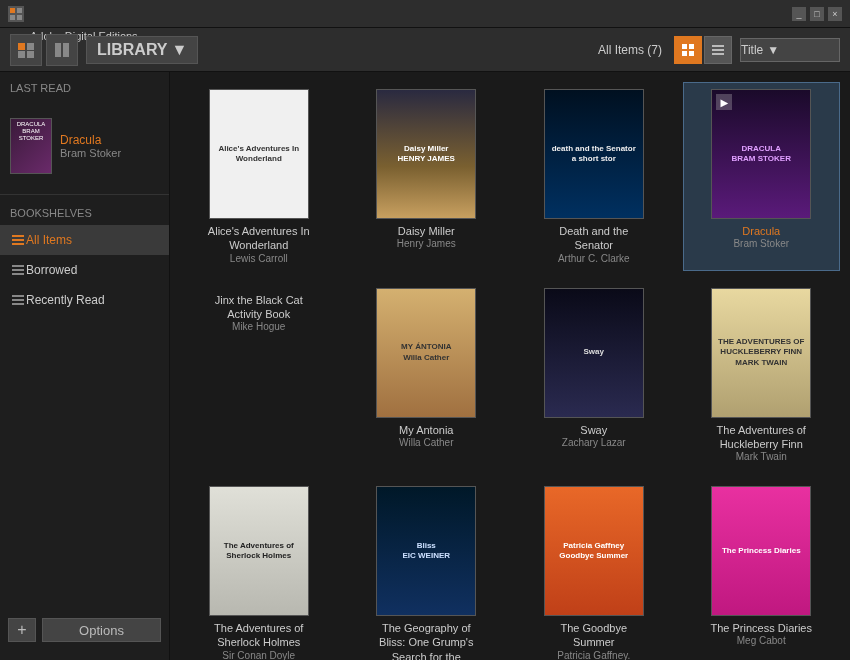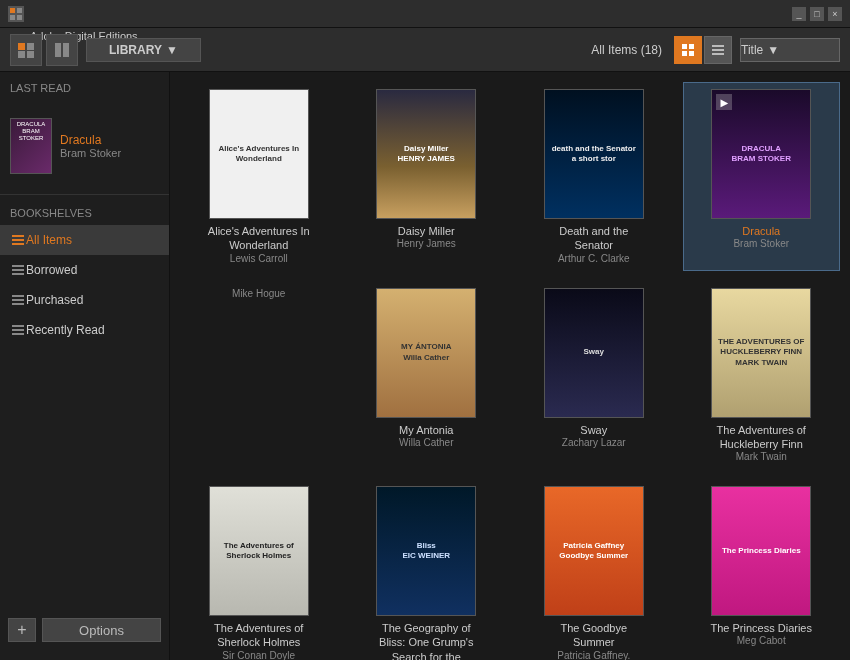--- a/index.html
+++ b/index.html
@@ -56,21 +56,21 @@
     .toolbar-icon {
       width: 32px; height: 32px;
       background: #444;
       border: 1px solid #555;
       display: flex; align-items: center; justify-content: center;
       cursor: pointer; color: #bbb;
     }
     .library-btn {
       display: flex; align-items: center; gap: 4px;
       background: #444; border: 1px solid #555;
-      padding: 4px 22px; cursor: pointer; color: #ccc; font-size: 12px; font-weight: bold;
+      padding: 4px 10px; cursor: pointer; color: #ccc; font-size: 16px; font-weight: bold;
     }
     .toolbar-spacer { flex: 1; }
     .all-items-label { color: #ccc; font-size: 12px; margin-right: 4px; }
     .view-icons { display: flex; gap: 2px; }
     .view-btn {
       width: 28px; height: 28px;
       background: #555; border: 1px solid #666;
       display: flex; align-items: center; justify-content: center;
       cursor: pointer; color: #bbb;
     }
@@ -250,21 +250,21 @@
     </div>
   </div>
 
   <div class="library-btn">
     <span>LIBRARY</span>
     <span>▼</span>
   </div>
 
   <div class="toolbar-spacer"></div>
 
-  <span class="all-items-label">All Items (18)</span>
+  <span class="all-items-label">All Items (7)</span>
 
   <div class="view-icons">
     <div class="view-btn active">
       <svg width="14" height="14" viewBox="0 0 14 14">
         <rect x="1" y="1" width="5" height="5" fill="#fff"></rect>
         <rect x="8" y="1" width="5" height="5" fill="#fff"></rect>
         <rect x="1" y="8" width="5" height="5" fill="#fff"></rect>
         <rect x="8" y="8" width="5" height="5" fill="#fff"></rect>
       </svg>
     </div>
@@ -325,30 +325,20 @@
     <span class="shelf-label" style="color:#ccc">Borrowed</span>
   </div>
         <div class="shelf-item">
     <div class="shelf-icon">
       <svg width="14" height="14" viewBox="0 0 14 14">
         <rect x="1" y="2" width="12" height="2" fill="#888"></rect>
         <rect x="1" y="6" width="12" height="2" fill="#888"></rect>
         <rect x="1" y="10" width="12" height="2" fill="#888"></rect>
       </svg>
     </div>
-    <span class="shelf-label" style="color:#ccc">Purchased</span>
-  </div>
-        <div class="shelf-item">
-    <div class="shelf-icon">
-      <svg width="14" height="14" viewBox="0 0 14 14">
-        <rect x="1" y="2" width="12" height="2" fill="#888"></rect>
-        <rect x="1" y="6" width="12" height="2" fill="#888"></rect>
-        <rect x="1" y="10" width="12" height="2" fill="#888"></rect>
-      </svg>
-    </div>
     <span class="shelf-label" style="color:#ccc">Recently Read</span>
   </div>
       </div>
 
     <div class="sidebar-bottom">
       <div class="add-btn">+</div>
       <div class="options-btn">Options</div>
     </div>
   </div>
 
@@ -388,20 +378,21 @@
     <div class="book-cover" style="background:linear-gradient(180deg, #1a0a2a 0%, #5a1a7a 100%)">
       <div class="forward-arrow">▶</div>
       <div class="book-cover-inner" style="color:#e0a0ff; font-weight:bold; font-size:8px; line-height:1.3;">
         DRACULA<br>BRAM STOKER
       </div>
     </div>
     <div class="book-title-label" style="color:#e07820">Dracula</div>
     <div class="book-author-label">Bram Stoker</div>
   </div>
         <div class="book-item">
+    <div class="book-title-label" style="color:#ccc">Jinx the Black Cat Activity Book</div>
     <div class="book-author-label">Mike Hogue</div>
   </div>
         <div class="book-item">
     <div class="book-cover" style="background:linear-gradient(180deg, #d4b070 0%, #a07040 100%)">
 
       <div class="book-cover-inner" style="color:#333; font-weight:bold; font-size:8px; line-height:1.3;">
         MY ÁNTONIA<br>Willa Cather
       </div>
     </div>
     <div class="book-title-label" style="color:#ccc">My Antonia</div>

